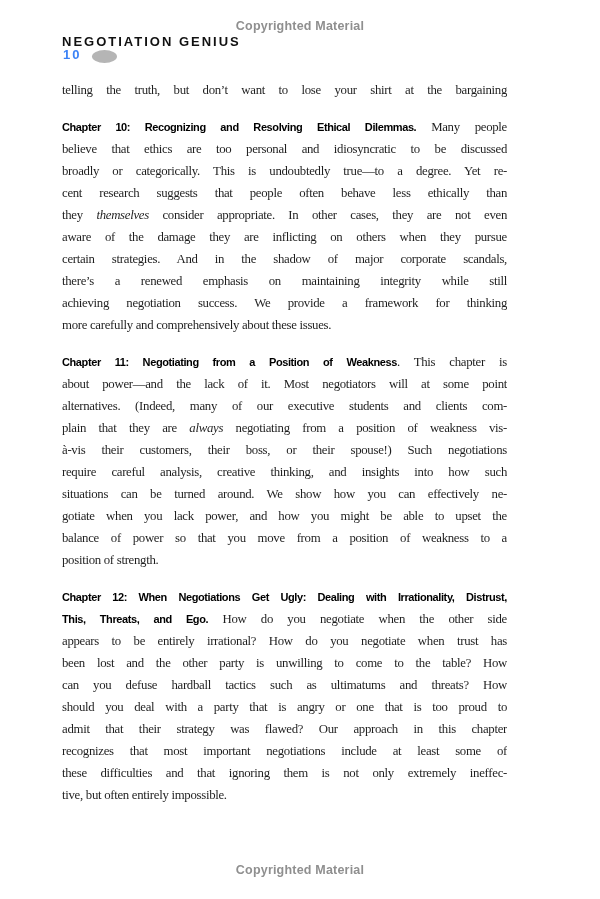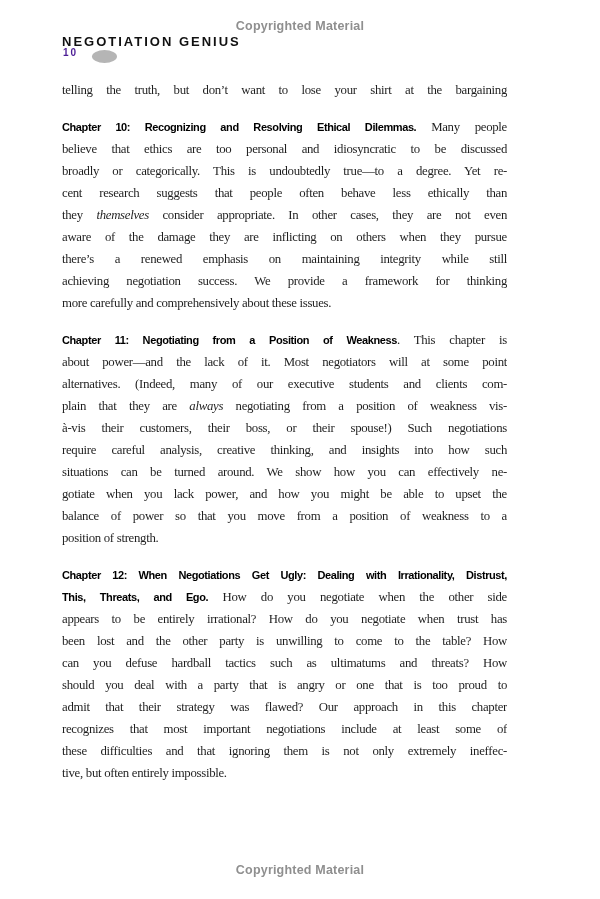--- a/index.html
+++ b/index.html
@@ -24,23 +24,23 @@
     color: #8f8f8f;
   }
   .copyright.top { top: 19px; }
   .copyright.bottom { top: 863px; }
   .pagenum {
     position: absolute;
     left: 63px;
     top: 47px;
     font-family: "Liberation Sans", sans-serif;
     font-weight: bold;
-    font-size: 10px;
+    font-size: 13px;
     letter-spacing: 2px;
-    color: #4c1d95;
+    color: #3b82f6;
   }
   .ornament {
     position: absolute;
     left: 92px;
     top: 50px;
     width: 25px;
     height: 13px;
     border-radius: 50%;
     background: #b5b5b5;
   }
@@ -100,20 +100,21 @@
       <div class="para">
         <div class="ln"><span>telling the truth, but don’t want to lose your shirt at the bargaining</span></div>
       </div>
       <div class="para">
         <div class="ln"><span class="bold">Chapter 10: Recognizing and Resolving Ethical Dilemmas.</span><span> Many people</span></div>
         <div class="ln"><span>believe that ethics are too personal and idiosyncratic to be discussed</span></div>
         <div class="ln"><span>broadly or categorically. This is undoubtedly true—to a degree. Yet re-</span></div>
         <div class="ln"><span>cent research suggests that people often behave less ethically than</span></div>
         <div class="ln"><span>they </span><span class="ital">themselves</span><span> consider appropriate. In other cases, they are not even</span></div>
         <div class="ln"><span>aware of the damage they are inflicting on others when they pursue</span></div>
+        <div class="ln"><span>certain strategies. And in the shadow of major corporate scandals,</span></div>
         <div class="ln"><span>there’s a renewed emphasis on maintaining integrity while still</span></div>
         <div class="ln"><span>achieving negotiation success. We provide a framework for thinking</span></div>
         <div class="ln lastln"><span>more carefully and comprehensively about these issues.</span></div>
       </div>
       <div class="para">
         <div class="ln"><span class="bold">Chapter 11: Negotiating from a Position of Weakness</span><span>. This chapter is</span></div>
         <div class="ln"><span>about power—and the lack of it. Most negotiators will at some point</span></div>
         <div class="ln"><span>alternatives. (Indeed, many of our executive students and clients com-</span></div>
         <div class="ln"><span>plain that they are </span><span class="ital">always</span><span> negotiating from a position of weakness vis-</span></div>
         <div class="ln"><span>à-vis their customers, their boss, or their spouse!) Such negotiations</span></div>

